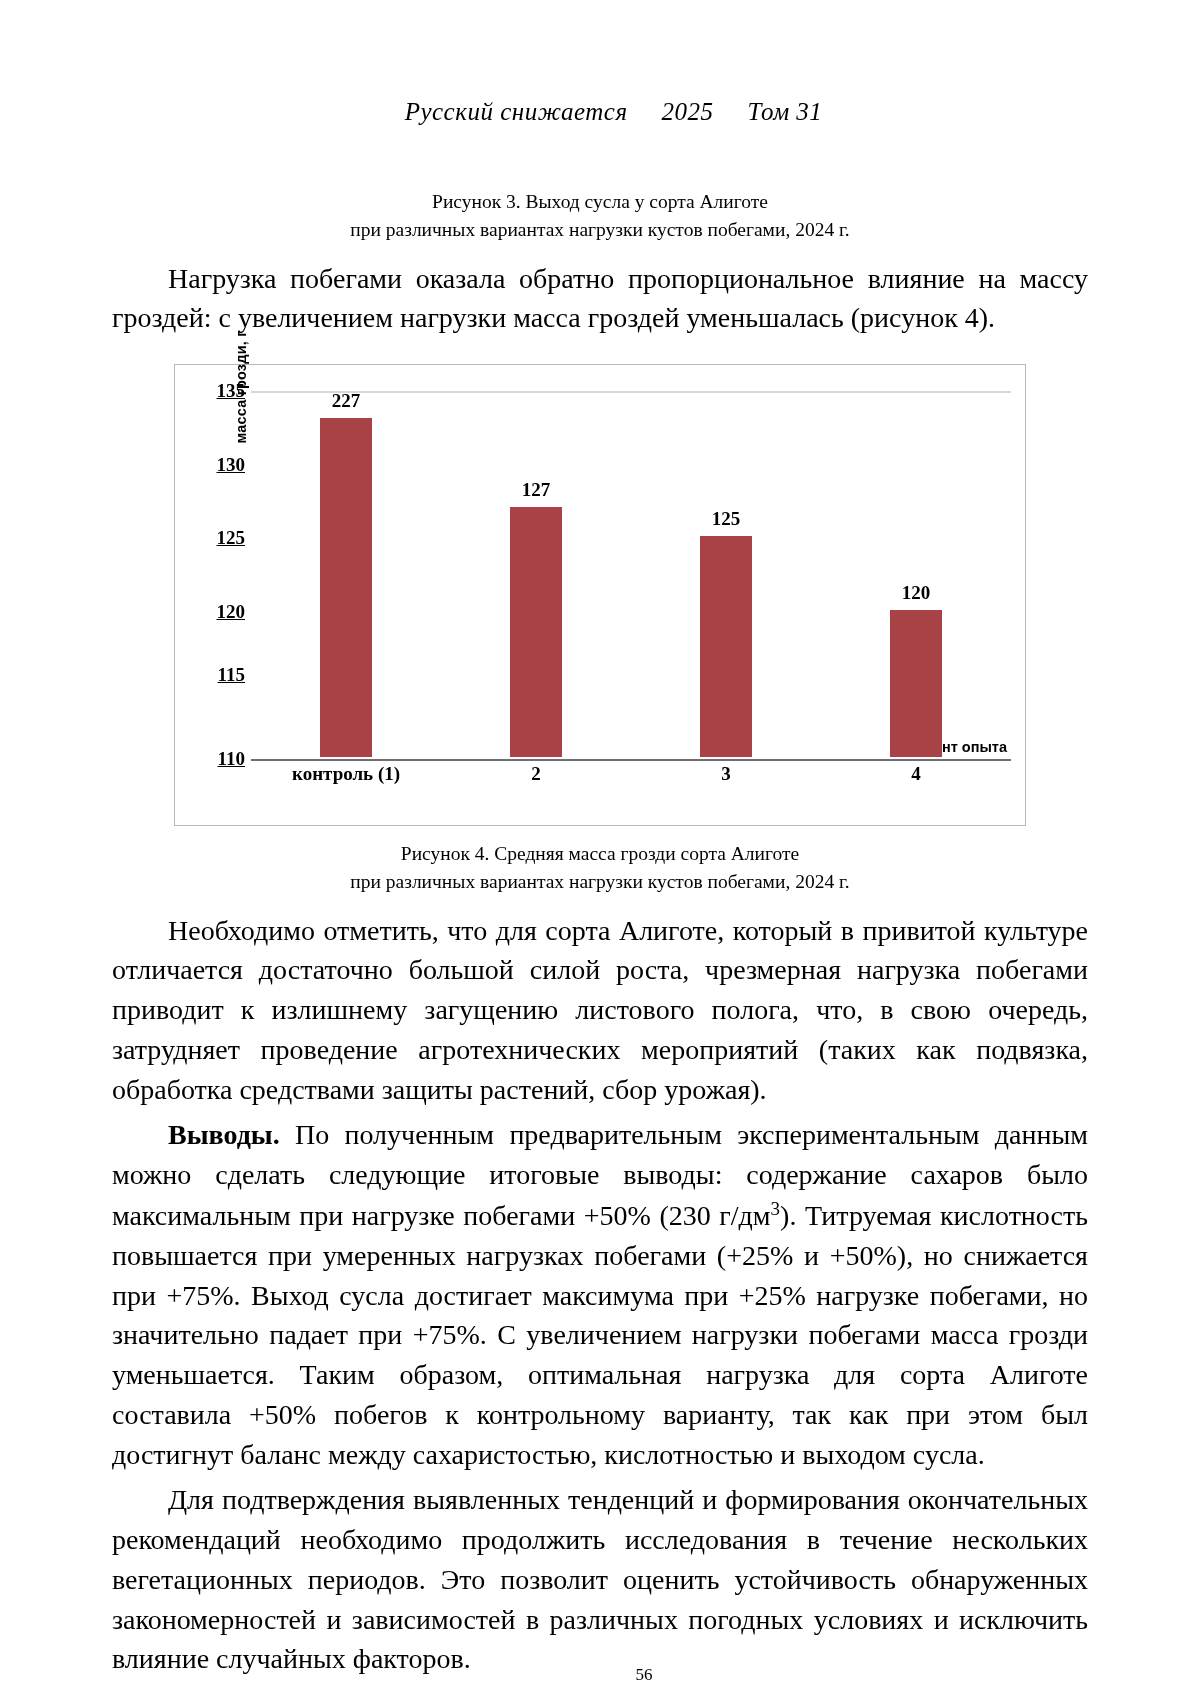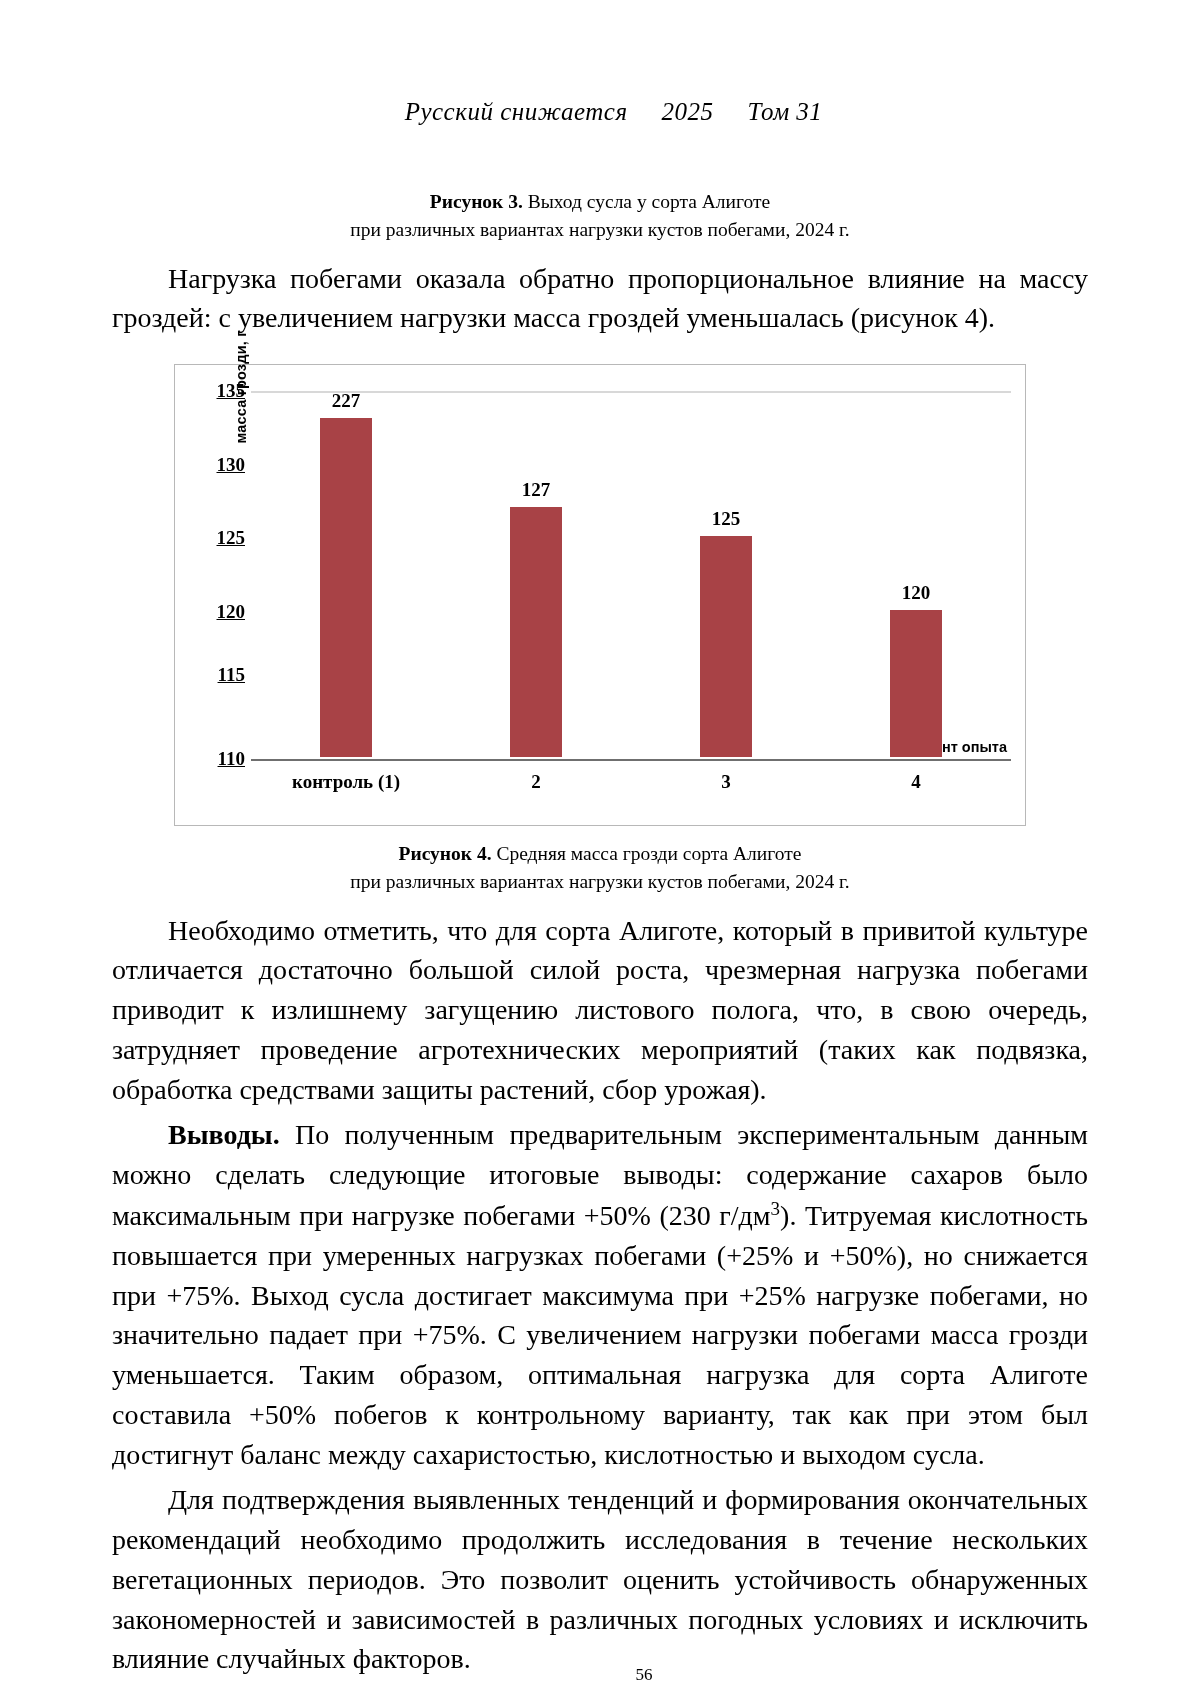--- a/index.html
+++ b/index.html
@@ -33,21 +33,21 @@
     display: inline-block;
     width: 34px;
   }
   .fig-caption {
     text-align: center;
     font-size: 19.5px;
     line-height: 1.45;
     margin: 0 0 8px 0;
   }
   .fig-caption b {
-    font-weight: bold;
+    font-weight: normal;
   }
   p.body-text {
     font-size: 28px;
     line-height: 1.42;
     text-align: justify;
     text-indent: 56px;
     margin: 14px 0 0 0;
     hyphens: none;
   }
   p.body-text.tight {
@@ -143,21 +143,21 @@
     right: 18px;
     bottom: 70px;
     font-size: 14.5px;
     font-weight: bold;
     font-family: "Liberation Sans", sans-serif;
   }
   .x-labels-layer {
     position: absolute;
     left: 76px;
     right: 14px;
-    bottom: 6px;
+    bottom: 14px;
     height: 68px;
     text-align: center;
   }
   .page-number {
     position: absolute;
     bottom: 34px;
     left: 0;
     width: 1200px;
     text-align: center;
     font-size: 17px;

